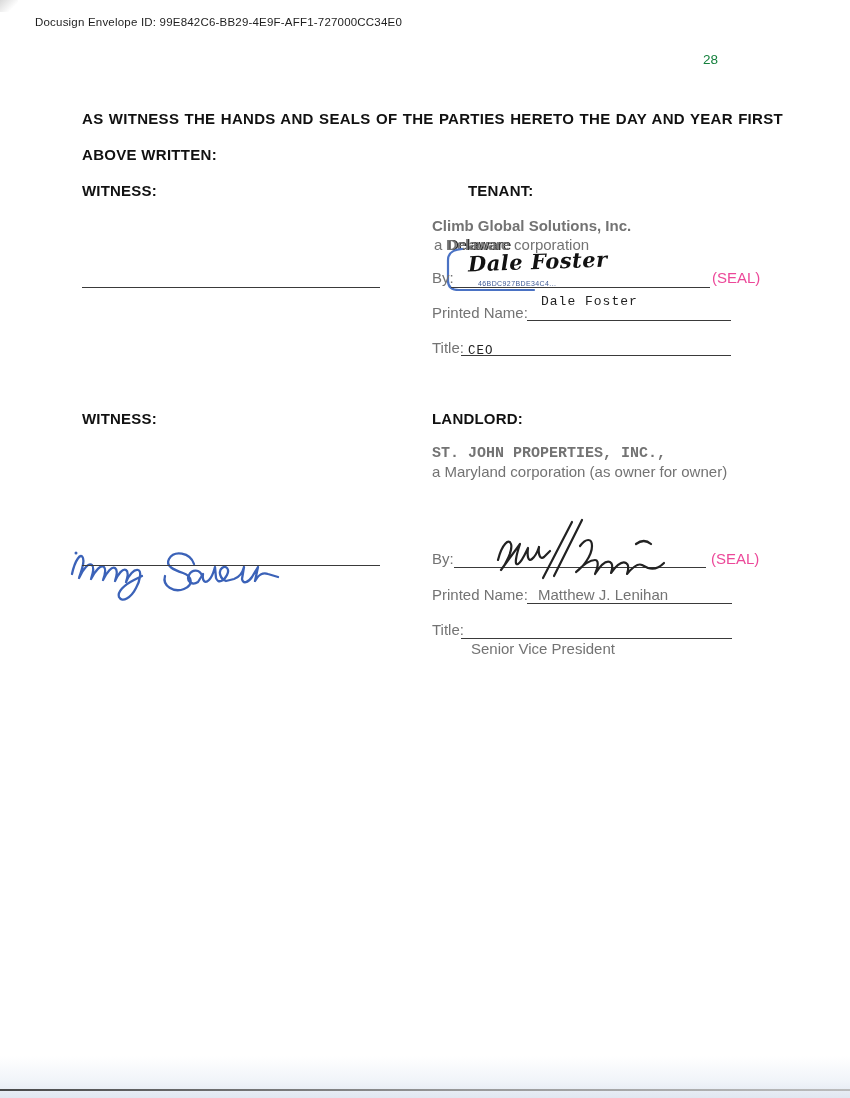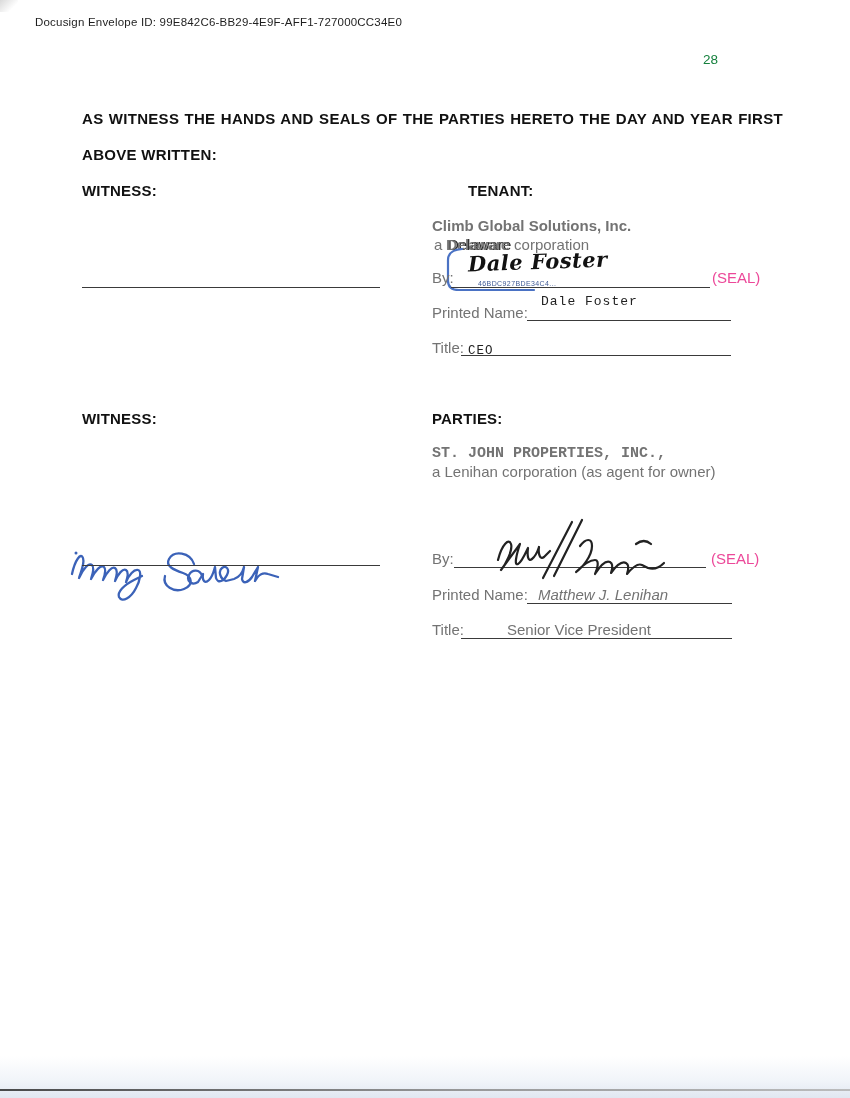--- a/index.html
+++ b/index.html
@@ -75,24 +75,24 @@
 
   <div class="abs body-text" style="left:432px; top:304px;">Printed Name:</div>
   <div class="abs mono-typed" style="left:541px; top:294px; font-size:13px; letter-spacing:1px;">Dale Foster</div>
   <div class="sline" style="left:527px; top:320px; width:204px;"></div>
 
   <div class="abs body-text" style="left:432px; top:339px;">Title:</div>
   <div class="abs mono-typed" style="left:468px; top:330px; font-size:12.5px; letter-spacing:1px;margin-top:14px;">CEO</div>
   <div class="sline" style="left:461px; top:355px; width:270px;"></div>
 
   <div class="abs col-label" style="left:82px; top:410px;">WITNESS:</div>
-  <div class="abs col-label" style="left:432px; top:410px;">PARTIES:</div>
+  <div class="abs col-label" style="left:432px; top:410px;">LANDLORD:</div>
 
   <div class="abs body-text bold" style="left:432px; top:445px;font-family:Liberation Mono, monospace;">ST. JOHN PROPERTIES, INC.,</div>
-  <div class="abs body-text" style="left:432px; top:463px;">a Lenihan corporation (as agent for owner)</div>
+  <div class="abs body-text" style="left:432px; top:463px;">a Maryland corporation (as owner for owner)</div>
 
   <svg class="abs" style="left:66px; top:524px;" width="250" height="78" viewBox="0 0 250 78" aria-label="Mindy Saler">
     <g fill="none" stroke="#3b62b8" stroke-width="2.3" stroke-linecap="round" stroke-linejoin="round">
       <circle cx="10" cy="29" r="1.5" fill="#3b62b8" stroke="none"></circle>
       <path d="M6,50 C9,36 15,28 17,34 C19,40 14,50 13,54 C17,45 23,38 26,41 C29,44 26,52 25,55 C29,47 35,40 38,43 C41,46 38,53 37,56 C41,48 46,42 49,44 C52,46 50,54 49,57 C52,50 57,44 60,46 C63,48 61,55 60,58 C63,51 68,45 72,46 C76,47 74,57 70,64 C65,74 56,79 53,73 C51,68 58,61 68,56 L76,52"></path>
       <path d="M128,40 C124,28 108,26 103,35 C99,42 108,46 117,49 C126,52 128,61 118,65 C108,69 96,62 99,52"></path>
       <path d="M136,52 C134,45 126,45 123,51 C120,57 126,62 132,58 L137,50 C136,57 139,60 143,56 C147,52 148,46 149,43 L150,54 C152,60 158,57 161,51 C164,45 160,41 156,44 C152,47 154,55 160,57 L168,55 C174,53 177,47 178,43 L176,55 C177,60 182,59 186,53 L192,43 L189,57 C192,51 197,48 202,50 L212,53"></path>
     </g>
   </svg>
   <div class="sline" style="left:82px; top:565px; width:298px;"></div>
@@ -105,23 +105,23 @@
     <g fill="none" stroke="#222222" stroke-width="2.2" stroke-linecap="round" stroke-linejoin="round">
       <path d="M10,42 C14,26 21,20 23,26 C25,32 18,46 13,52 L32,26 C28,38 26,48 30,46 C34,44 38,34 40,30 C39,38 40,44 44,41 C48,38 50,32 51,29 C50,36 52,42 56,39 L62,33"></path>
       <path d="M84,4 L55,60"></path>
       <path d="M94,2 L66,58"></path>
       <path d="M92,28 C98,20 104,20 104,28 C104,38 94,50 88,54 C94,48 102,42 107,42 C112,42 109,52 107,56 C112,48 118,42 122,44 C126,46 124,52 123,55 C128,48 134,43 138,45 C142,47 140,53 139,56 C144,50 150,45 154,47 L160,50 C166,52 172,49 176,45"></path>
       <path d="M148,26 Q156,20 163,26"></path>
     </g>
   </svg>
 
   <div class="abs body-text" style="left:432px; top:586px;">Printed Name:</div>
-  <div class="abs body-text" style="left:538px; top:586px;font-style:italic;">Matthew J. Lenihan</div>
+  <div class="abs body-text" style="left:538px; top:586px;">Matthew J. Lenihan</div>
   <div class="sline" style="left:527px; top:603px; width:205px;"></div>
 
   <div class="abs body-text" style="left:432px; top:621px;">Title:</div>
-  <div class="abs body-text" style="left:471px; top:621px;margin-left:36px;">Senior Vice President</div>
+  <div class="abs body-text" style="left:471px; top:640px;">Senior Vice President</div>
   <div class="sline" style="left:461px; top:638px; width:271px;"></div>
 
   <div class="abs bottom-smudge"></div>
   <div class="abs bottom-line"></div>
 
 </div>
 
 </body></html>

